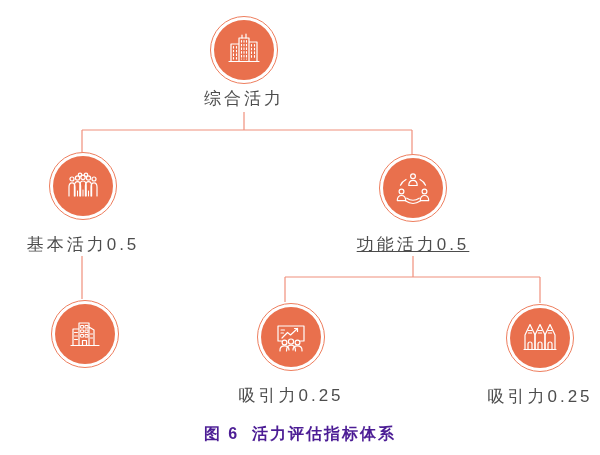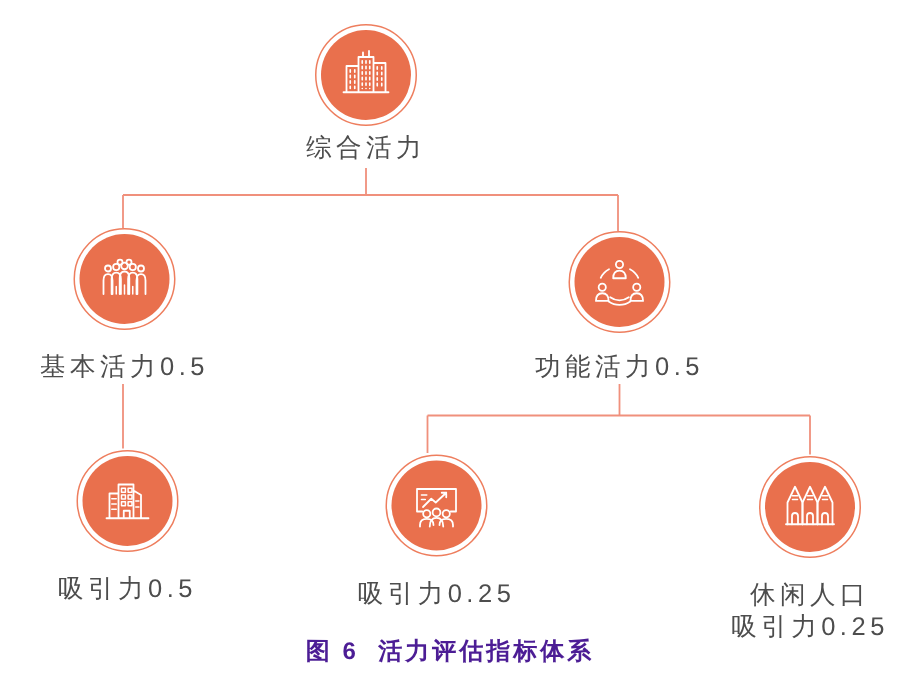--- a/index.html
+++ b/index.html
@@ -17,21 +17,21 @@
   .disc{
     width:60px;height:60px;border-radius:50%;background:#E9704D;
     display:flex;align-items:center;justify-content:center;
   }
   .disc svg{display:block;}
   .node-label{
     color:#4D4D4D;font-size:17px;letter-spacing:3px;text-align:center;line-height:21px;
     white-space:nowrap;
   }
   .gap4{margin-top:4px;}
-  .gap12{margin-top:12px;}
+  .gap12{margin-top:12px;text-decoration:underline;}
   .gap14{margin-top:14px;text-align:center;}
   .caption{
     position:absolute;left:0;top:424px;width:600px;text-align:center;
     color:#4c1d95;font-size:16px;font-weight:bold;letter-spacing:2px;white-space:pre;
   }
 </style>
 </head>
 <body>
 
 <div class="stage">
@@ -108,21 +108,20 @@
           <rect x="20.4" y="11.5" width="2.6" height="2.6" stroke-width="1"></rect>
           <rect x="16" y="16" width="2.6" height="2.6" stroke-width="1"></rect>
           <rect x="20.4" y="16" width="2.6" height="2.6" stroke-width="1"></rect>
           <rect x="16" y="20.5" width="2.6" height="2.6" stroke-width="1"></rect>
           <rect x="20.4" y="20.5" width="2.6" height="2.6" stroke-width="1"></rect>
           <path d="M17.5,31 V26.5 H21.5 V31"></path>
         </svg>
       </div>
     </div>
     <div class="node-label gap14">
-      <div>吸引力0.5</div>
     </div>
   </div>
 
   <div class="node" style="left:211px;top:303px">
     <div class="ring">
       <div class="disc">
         <svg width="40" height="40" viewBox="0 0 40 40" fill="none" stroke="#fff" stroke-width="1.2" stroke-linecap="round" stroke-linejoin="round">
           <path d="M7,24 V9 H33 V24 M7,24 H10.5 M29.5,24 H33"></path>
           <path d="M10,13 H13.5 M10,16 H12.5" stroke-width="1.1"></path>
           <path d="M11,21 L16.5,15.5 L19.5,18 L26.5,11.5 M23.5,11.5 H26.5 V14.5"></path>
@@ -149,20 +148,19 @@
           <path d="M25,31.5 V17 L30,6.5 L35,17 V31.5"></path>
           <path d="M4,31.5 H36"></path>
           <path d="M8.3,12.5 H11.7 M8.3,15 H11.7 M18.3,12.5 H21.7 M18.3,15 H21.7 M28.3,12.5 H31.7 M28.3,15 H31.7" stroke-width="1"></path>
           <path d="M8,31.5 V26 Q8,24 10,24 Q12,24 12,26 V31.5"></path>
           <path d="M18,31.5 V26 Q18,24 20,24 Q22,24 22,26 V31.5"></path>
           <path d="M28,31.5 V26 Q28,24 30,24 Q32,24 32,26 V31.5"></path>
         </svg>
       </div>
     </div>
     <div class="node-label gap14">
-      <div>休闲人口</div>
       <div>吸引力0.25</div>
     </div>
   </div>
 
   <div class="caption">图 6  活力评估指标体系</div>
 
 </div>
 
 </body></html>

